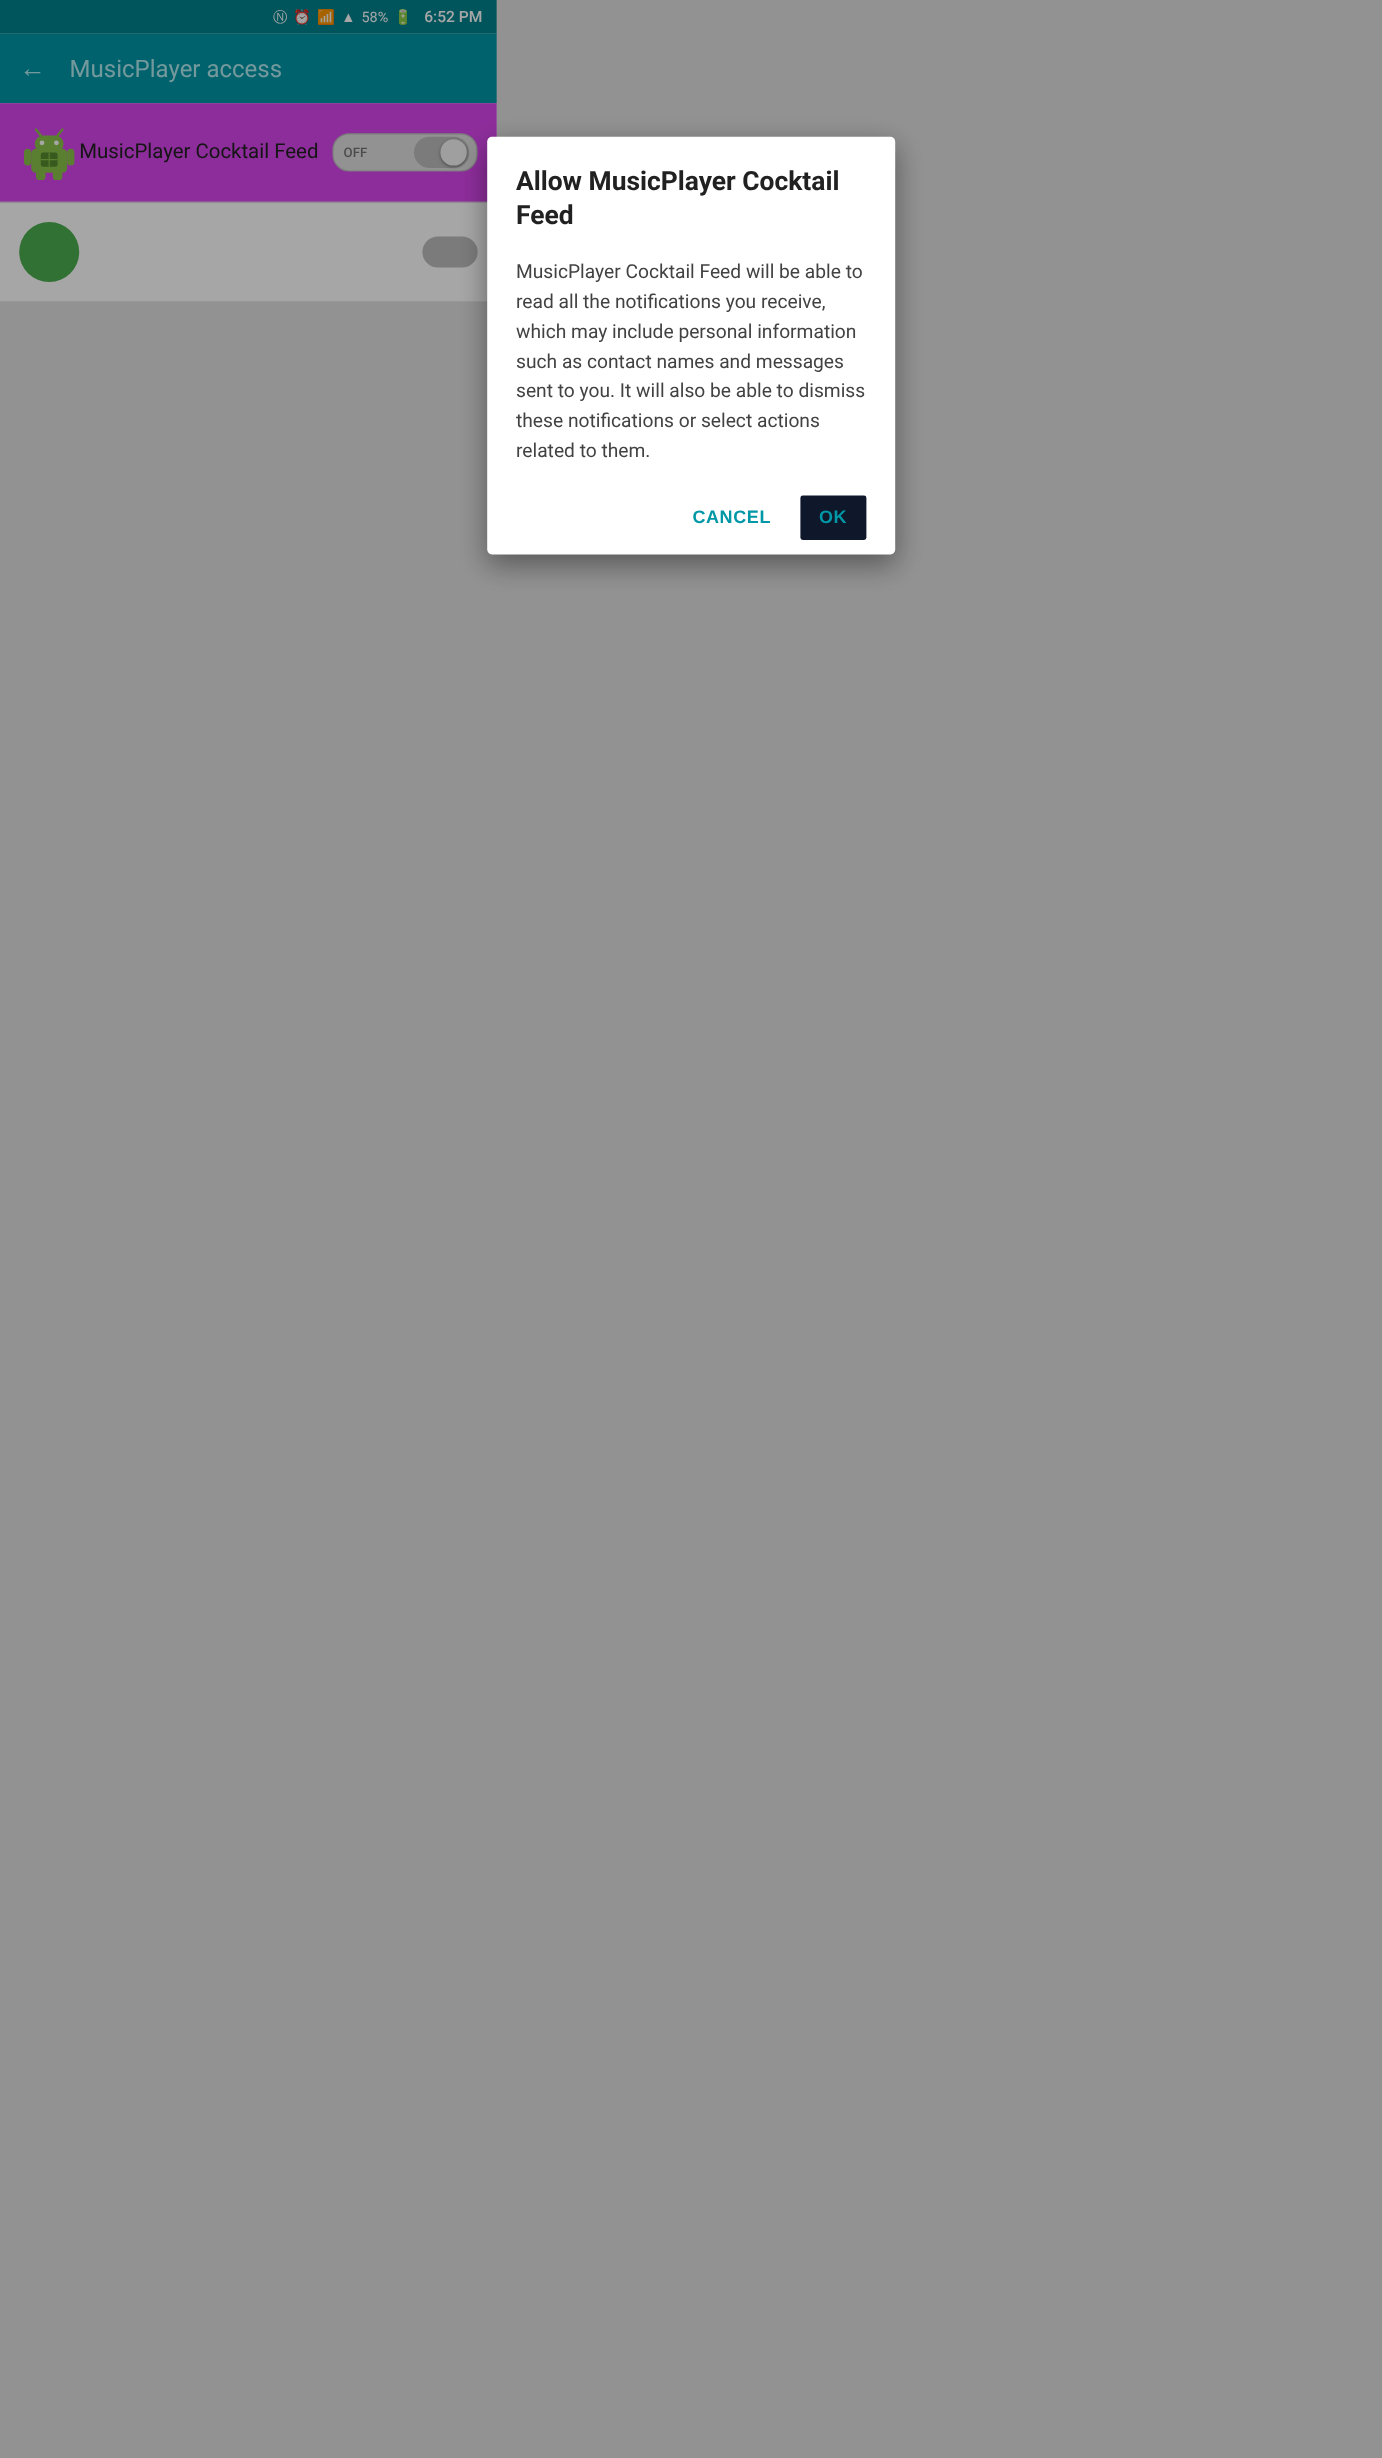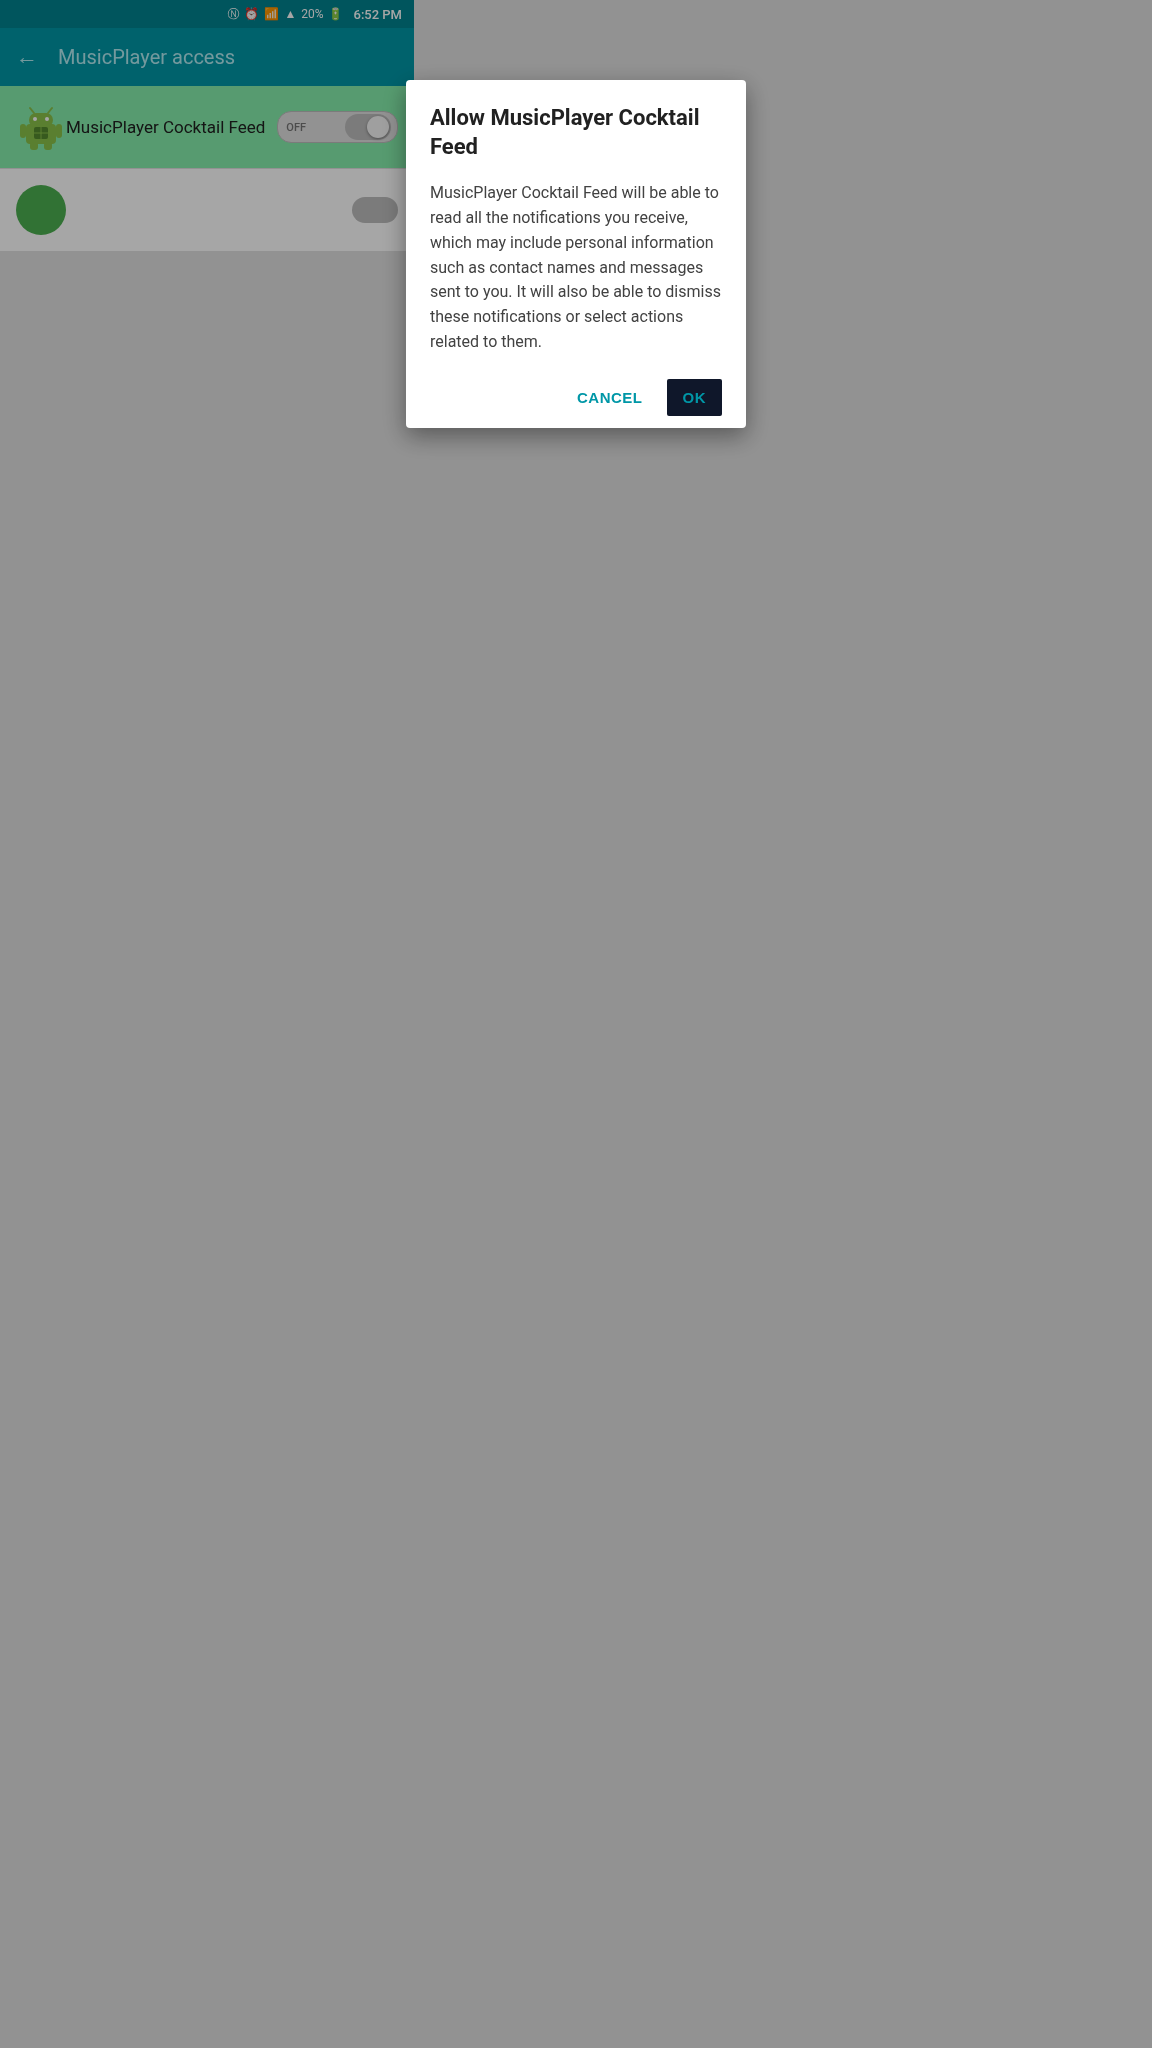--- a/index.html
+++ b/index.html
@@ -67,21 +67,21 @@
     }
 
     
     .content-area {
       background-color: #f5f5f5;
       padding: 0;
     }
 
     
     .list-item {
-      background-color: #86efac;
+      background-color: #d946ef;
       display: flex;
       align-items: center;
       padding: 16px;
       border-bottom: 1px solid #e0e0e0;
     }
 
     .list-item-text {
       flex: 1;
       font-size: 17px;
       color: #212121;
@@ -154,21 +154,21 @@
       position: fixed;
       top: 0;
       left: 0;
       width: 100%;
       height: 100%;
       background-color: rgba(0, 0, 0, 0.35);
       z-index: 10;
       display: flex;
       align-items: flex-start;
       justify-content: center;
-      padding-top: 80px;
+      padding-top: 114px;
     }
 
     
     .dialog {
       background-color: white;
       border-radius: 4px;
       width: 340px;
       padding: 24px 24px 12px 24px;
       box-shadow: 0 8px 24px rgba(0,0,0,0.4);
     }
@@ -220,21 +220,21 @@
   </style>
 </head>
 <body>
 
 <div class="status-bar">
   <div class="status-bar-icons">
     <span style="font-size:12px;color:white;">Ⓝ</span>
     <span style="font-size:12px;color:white;">⏰</span>
     <span style="font-size:12px;color:white;">📶</span>
     <span style="font-size:12px;color:white;">▲</span>
-    <span style="font-size:12px;color:white;">20%</span>
+    <span style="font-size:12px;color:white;">58%</span>
     <span style="font-size:12px;color:white;">🔋</span>
   </div>
   <span class="status-bar-time">6:52 PM</span>
 </div>
 
 <div class="app-bar">
   <span class="app-bar-back">←</span>
   <span class="app-bar-title">MusicPlayer access</span>
 </div>
 

